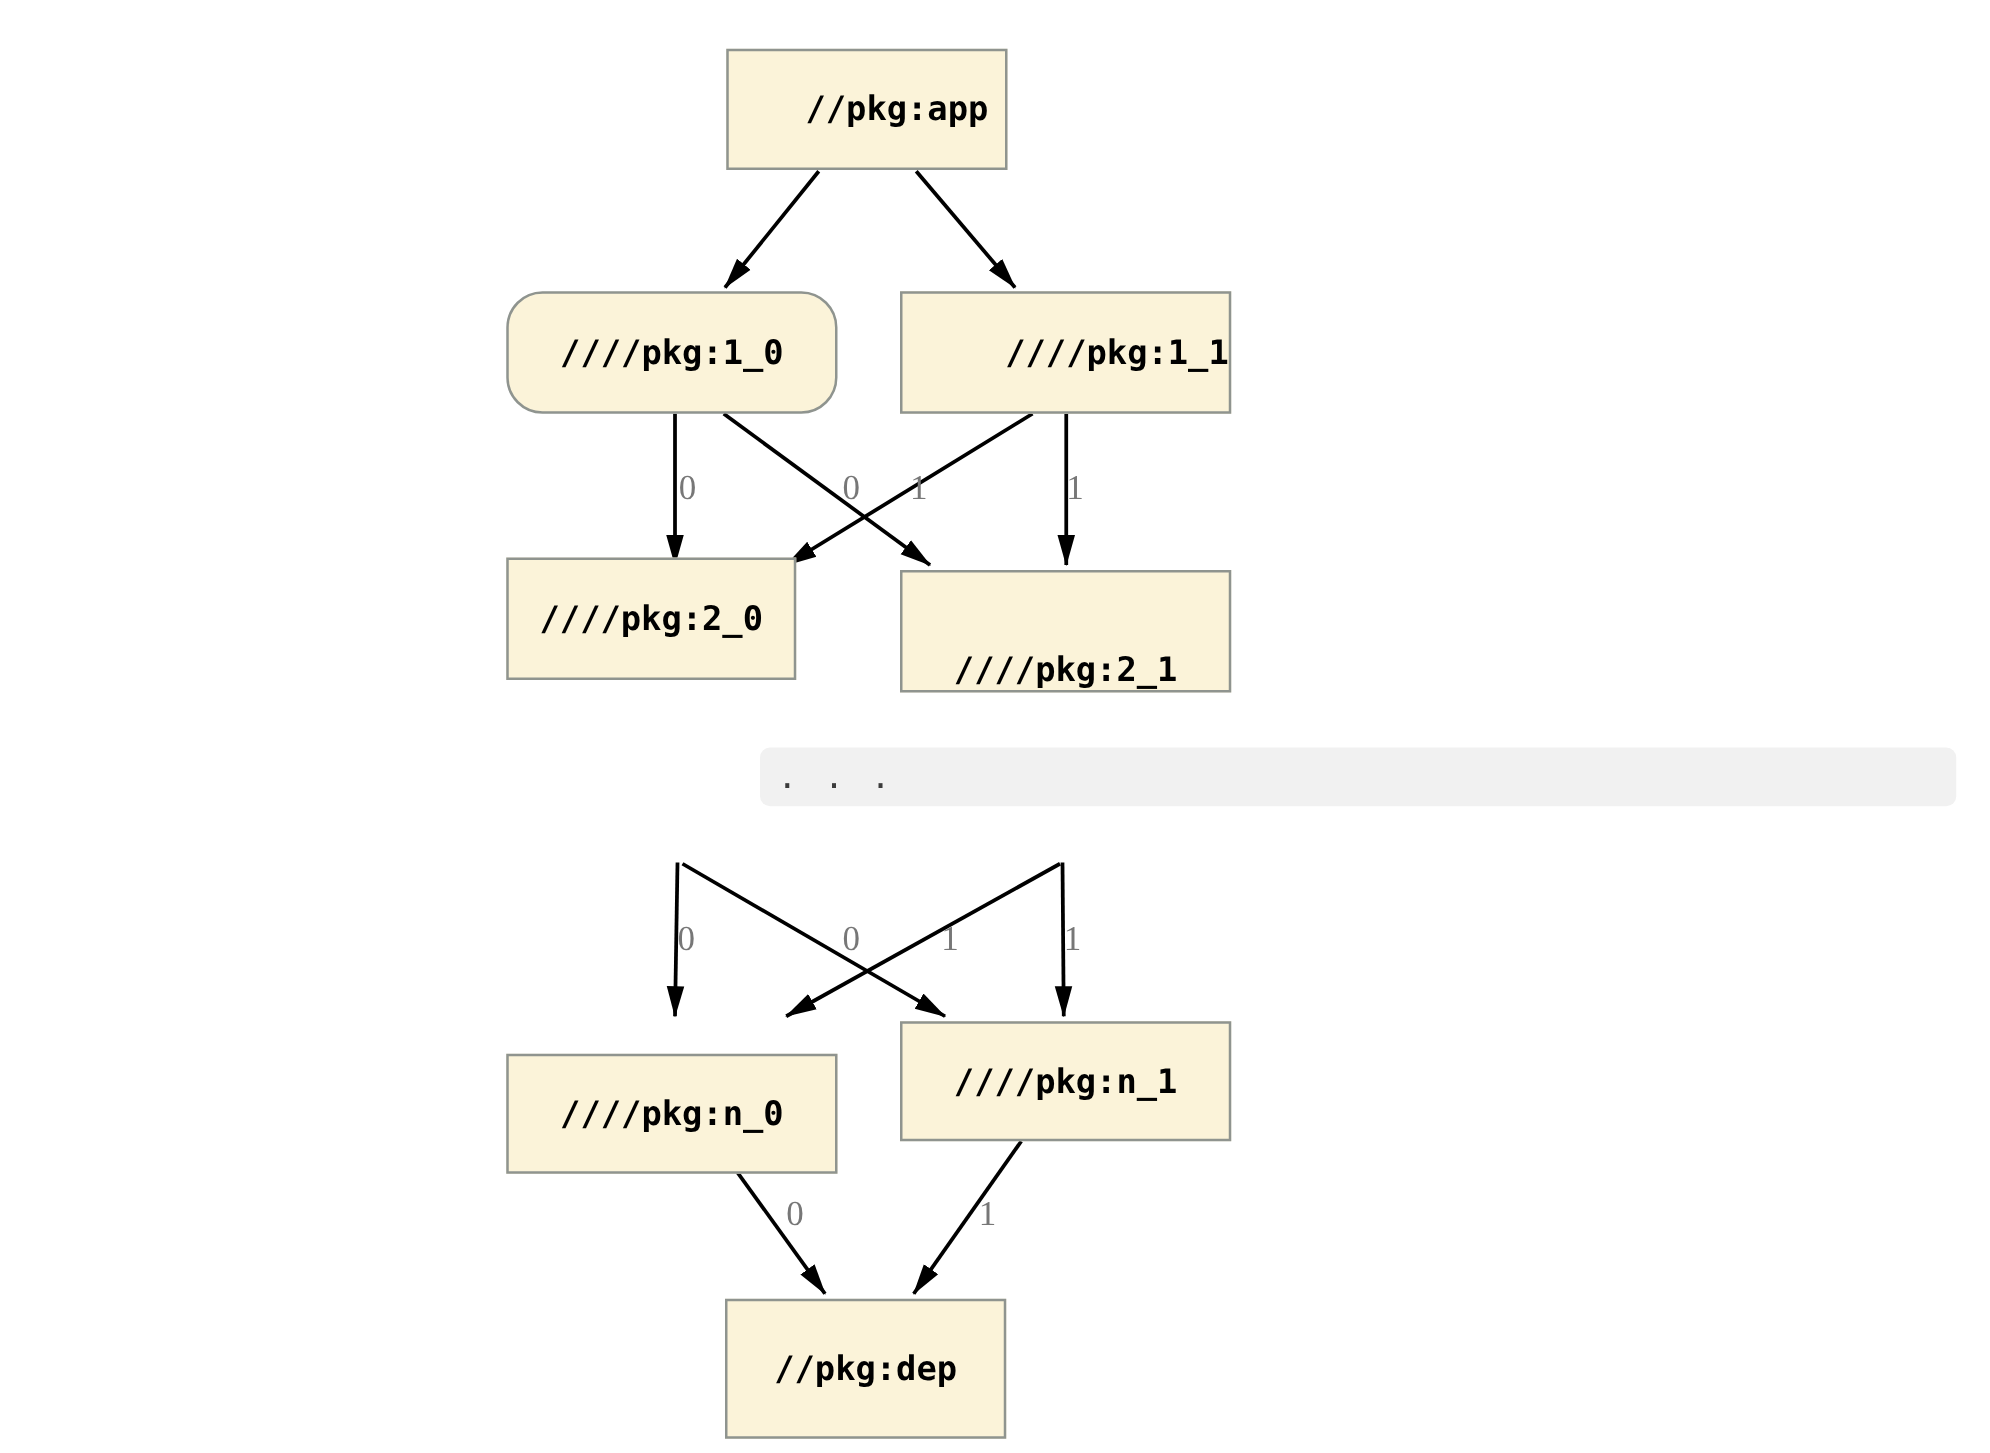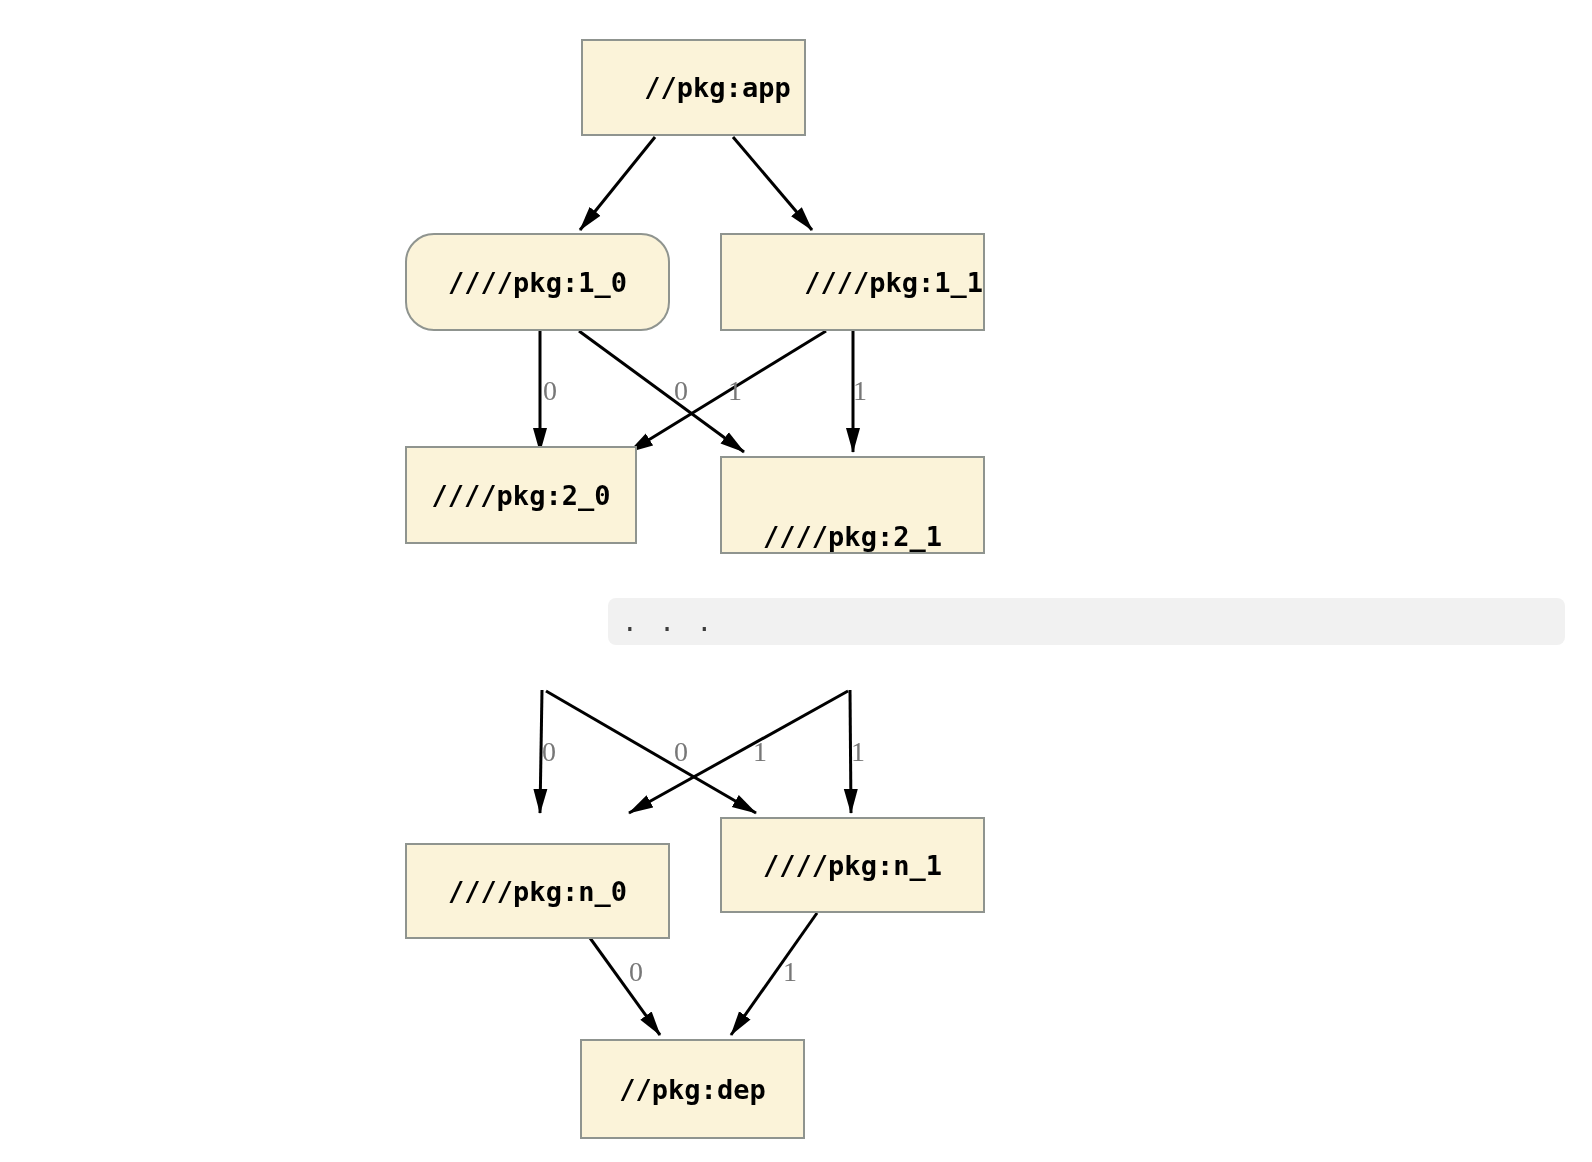--- a/index.html
+++ b/index.html
@@ -124,17 +124,17 @@
   <div class="node" style="left:405px; top:817px; width:265px; height:96px;margin-top:26px;">
     <span class="node-label">////pkg:n_0</span>
   </div>
   <div class="node" style="left:720px; top:817px; width:265px; height:96px;">
     <span class="node-label">////pkg:n_1</span>
   </div>
 
   <span class="edge-label" style="left:636px; top:972px;">0</span>
   <span class="edge-label" style="left:790px; top:972px;">1</span>
 
-  <div class="node" style="left:580px; top:1039px; width:225px; height:100px;">
+  <div class="node" style="left:580px; top:1039px; width:225px; height:112px;">
     <span class="node-label">//pkg:dep</span>
   </div>
 
 </div>
 
 </body></html>

